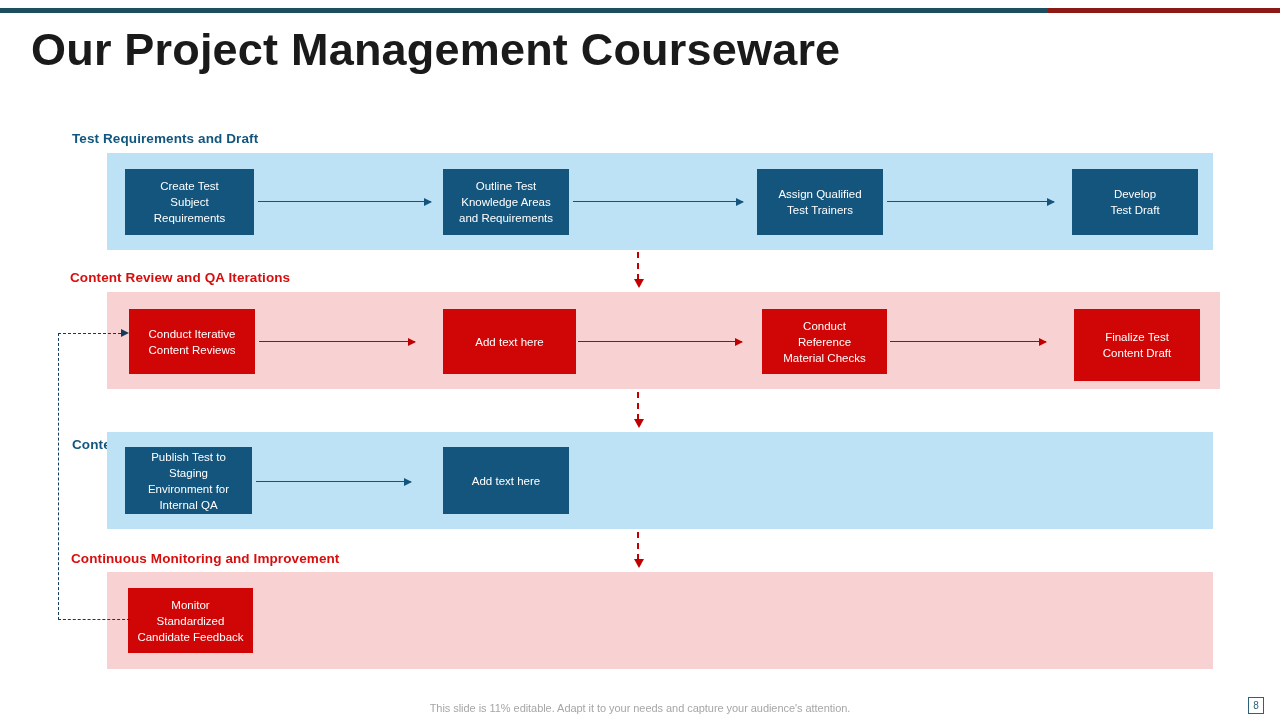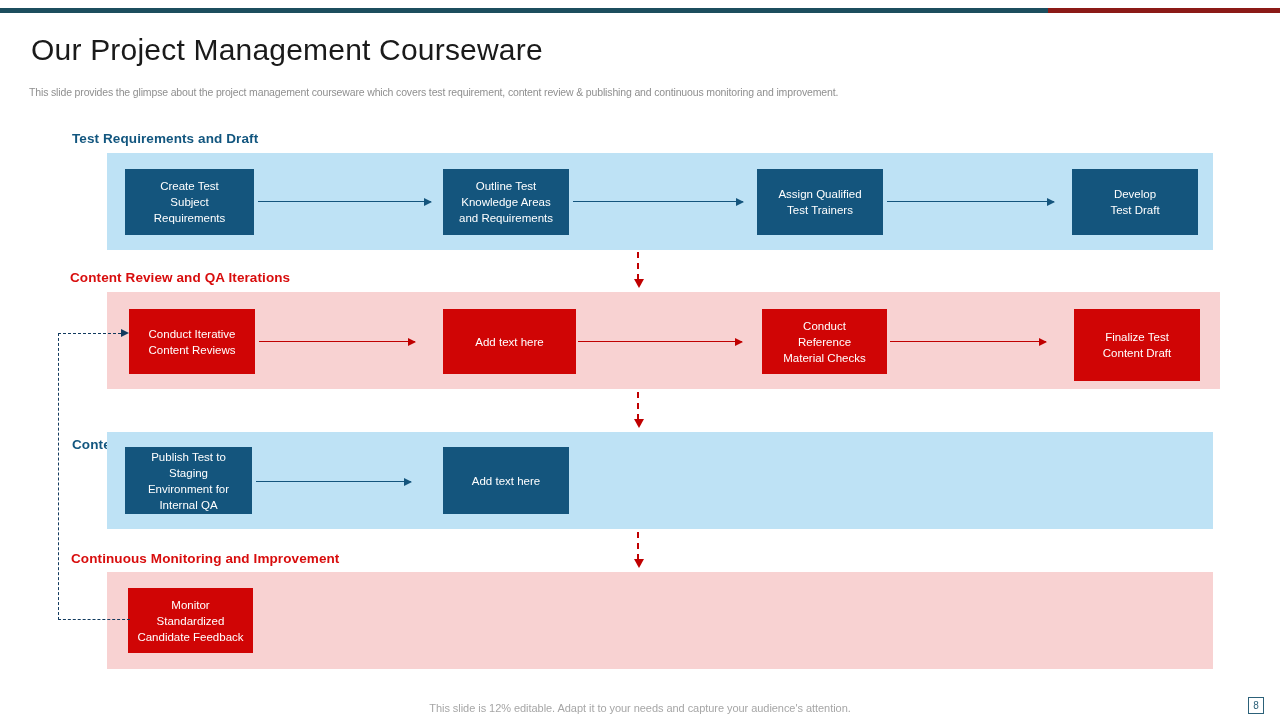--- a/index.html
+++ b/index.html
@@ -13,21 +13,21 @@
   .slide{position:absolute;inset:0;}
 
   
   .topbar{position:absolute;top:8px;left:0;width:1280px;height:5px;}
   .topbar .teal{position:absolute;left:0;top:0;width:1048px;height:5px;background:#1C4E5E;}
   .topbar .red{position:absolute;left:1048px;top:0;width:232px;height:5px;background:#8B1A17;}
 
   
   .page-title{
     position:absolute;left:31px;top:24px;width:1100px;
-    font-size:30px;line-height:52px;font-weight:400;color:#1a1a1a;
+    font-size:45px;line-height:52px;font-weight:700;color:#1a1a1a;
     letter-spacing:.2px;white-space:nowrap;
   }
   .page-subtitle{
     position:absolute;left:29px;top:85px;width:1120px;
     font-size:10.5px;line-height:15px;color:#8f8f8f;font-weight:400;
     letter-spacing:-.15px;white-space:nowrap;
   }
 
   
   .sec-label{
@@ -98,21 +98,20 @@
 <body>
 
 <div class="slide">
 
   <div class="topbar">
     <div class="teal"></div>
     <div class="red"></div>
   </div>
 
   <div class="page-title">Our Project Management Courseware</div>
-  <div class="page-subtitle">This slide provides the glimpse about the project management courseware which covers test requirement, content review &amp; publishing and continuous monitoring and improvement.</div>
 
   <div class="sec-label blue" style="left:72px;top:131px;">Test Requirements and Draft</div>
   <div class="band blue" style="left:107px;top:153px;width:1106px;height:97px;"></div>
 
   <div class="node navy" style="left:125px;top:169px;width:129px;height:66px;">
     <span>Create Test<br>Subject<br>Requirements</span>
   </div>
   <div class="arrow navy" style="left:258px;top:201px;width:173px;">
       <i class="head"></i>
     </div>
@@ -199,16 +198,16 @@
   <div class="loop">
 
     <div class="lh" style="left:58px;top:619px;width:72px;"></div>
 
     <div class="lv" style="left:58px;top:333px;height:287px;"></div>
 
     <div class="lh" style="left:58px;top:333px;width:63px;"></div>
     <div class="lhead" style="left:121px;top:329px;"></div>
   </div>
 
-  <div class="footer-note">This slide is 12% editable. Adapt it to your needs and capture your audience's attention.</div>
+  <div class="footer-note">This slide is 11% editable. Adapt it to your needs and capture your audience's attention.</div>
   <div class="page-num">8</div>
 
 </div>
 
 </body></html>

